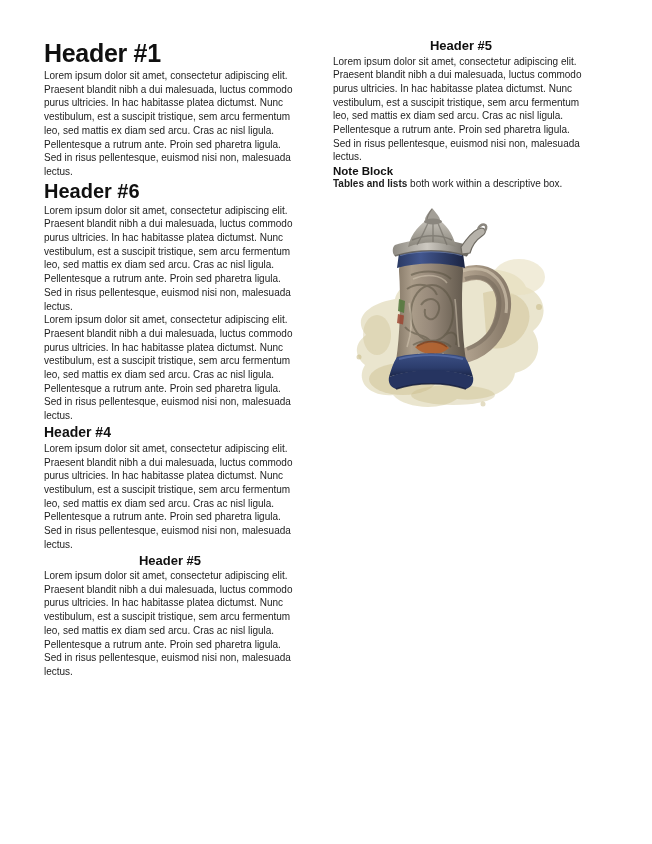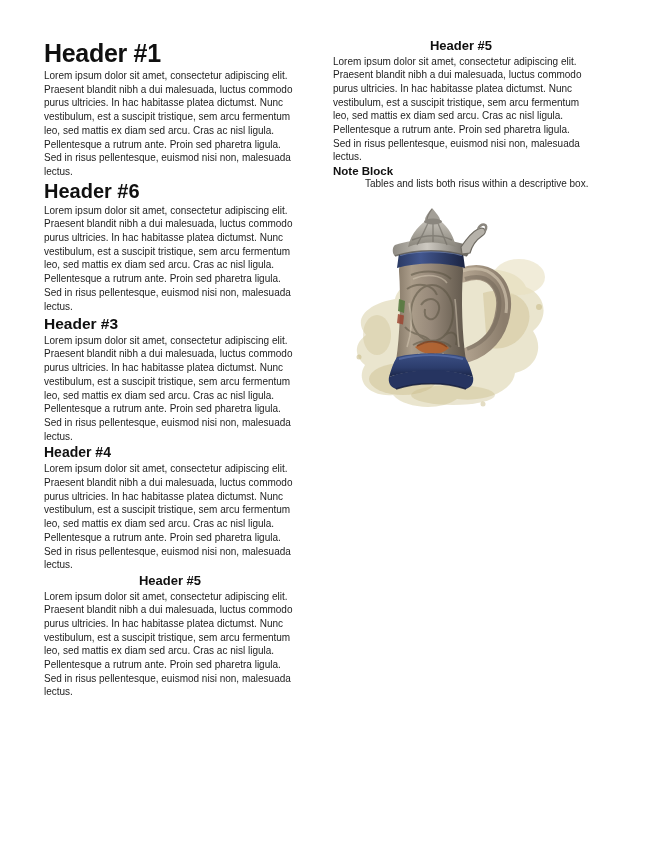--- a/index.html
+++ b/index.html
@@ -14,39 +14,38 @@
   .col-right{left:333px;width:256px;}
   p{margin:0;font-size:10px;line-height:13.7px;}
   h1,h2,h3,h4,h5{margin:0;font-weight:700;color:#101010;}
   h1{font-size:25px;line-height:26px;margin:0 0 3px 0;letter-spacing:-0.3px;}
   h2{font-size:20px;line-height:21px;margin:2px 0 2px 0;}
   h3{font-size:15.5px;line-height:16.5px;margin:3px 0 1px 0;}
   h4{font-size:14px;line-height:15px;margin:2px 0 2px 0;}
   h5{font-size:13px;line-height:12.5px;margin:3px 0 2px 0;text-align:center;}
   .col-right section h5{margin-top:0;}
   .label{font-size:11.5px;line-height:12.3px;font-weight:700;margin:1px 0 0 0;color:#101010;}
-  .bold-lead{font-weight:400;margin-left:32px;}
+  .bold-lead{font-weight:700;}
   .illustration{margin-top:16px;width:256px;height:210px;}
 </style>
 </head>
 <body>
 
 <div class="page">
 
   <div class="col col-left">
     <section>
       <h1>Header #1</h1>
       <p>Lorem ipsum dolor sit amet, consectetur adipiscing elit. Praesent blandit nibh a dui malesuada, luctus commodo purus ultricies. In hac habitasse platea dictumst. Nunc vestibulum, est a suscipit tristique, sem arcu fermentum leo, sed mattis ex diam sed arcu. Cras ac nisl ligula. Pellentesque a rutrum ante. Proin sed pharetra ligula. Sed in risus pellentesque, euismod nisi non, malesuada lectus.</p>
     </section>
     <section>
       <h2>Header #6</h2>
       <p>Lorem ipsum dolor sit amet, consectetur adipiscing elit. Praesent blandit nibh a dui malesuada, luctus commodo purus ultricies. In hac habitasse platea dictumst. Nunc vestibulum, est a suscipit tristique, sem arcu fermentum leo, sed mattis ex diam sed arcu. Cras ac nisl ligula. Pellentesque a rutrum ante. Proin sed pharetra ligula. Sed in risus pellentesque, euismod nisi non, malesuada lectus.</p>
     </section>
     <section>
-      <h3>Header #3</h3>
       <p>Lorem ipsum dolor sit amet, consectetur adipiscing elit. Praesent blandit nibh a dui malesuada, luctus commodo purus ultricies. In hac habitasse platea dictumst. Nunc vestibulum, est a suscipit tristique, sem arcu fermentum leo, sed mattis ex diam sed arcu. Cras ac nisl ligula. Pellentesque a rutrum ante. Proin sed pharetra ligula. Sed in risus pellentesque, euismod nisi non, malesuada lectus.</p>
     </section>
     <section>
       <h4>Header #4</h4>
       <p>Lorem ipsum dolor sit amet, consectetur adipiscing elit. Praesent blandit nibh a dui malesuada, luctus commodo purus ultricies. In hac habitasse platea dictumst. Nunc vestibulum, est a suscipit tristique, sem arcu fermentum leo, sed mattis ex diam sed arcu. Cras ac nisl ligula. Pellentesque a rutrum ante. Proin sed pharetra ligula. Sed in risus pellentesque, euismod nisi non, malesuada lectus.</p>
     </section>
     <section>
       <h5>Header #5</h5>
       <p>Lorem ipsum dolor sit amet, consectetur adipiscing elit. Praesent blandit nibh a dui malesuada, luctus commodo purus ultricies. In hac habitasse platea dictumst. Nunc vestibulum, est a suscipit tristique, sem arcu fermentum leo, sed mattis ex diam sed arcu. Cras ac nisl ligula. Pellentesque a rutrum ante. Proin sed pharetra ligula. Sed in risus pellentesque, euismod nisi non, malesuada lectus.</p>
     </section>
@@ -54,21 +53,21 @@
 
   <div class="col col-right">
     <section>
       <h5>Header #5</h5>
       <p>Lorem ipsum dolor sit amet, consectetur adipiscing elit. Praesent blandit nibh a dui malesuada, luctus commodo purus ultricies. In hac habitasse platea dictumst. Nunc vestibulum, est a suscipit tristique, sem arcu fermentum leo, sed mattis ex diam sed arcu. Cras ac nisl ligula. Pellentesque a rutrum ante. Proin sed pharetra ligula. Sed in risus pellentesque, euismod nisi non, malesuada lectus.</p>
     </section>
 
     <div class="label">Note Block</div>
 
 
-    <p><span class="bold-lead">Tables and lists</span><span> both risus within a descriptive box.</span></p>
+    <p><span class="bold-lead">Tables and lists</span><span> both work within a descriptive box.</span></p>
 
     <div class="illustration">
       <svg width="256" height="210" viewBox="0 0 256 210" xmlns="http://www.w3.org/2000/svg">
         <defs>
           <linearGradient id="gBody" x1="0" x2="1" y1="0" y2="0">
             <stop offset="0" stop-color="#857867"></stop>
             <stop offset="0.22" stop-color="#ab9d8a"></stop>
             <stop offset="0.5" stop-color="#97897a"></stop>
             <stop offset="0.78" stop-color="#776c5e"></stop>
             <stop offset="1" stop-color="#5f564b"></stop>

